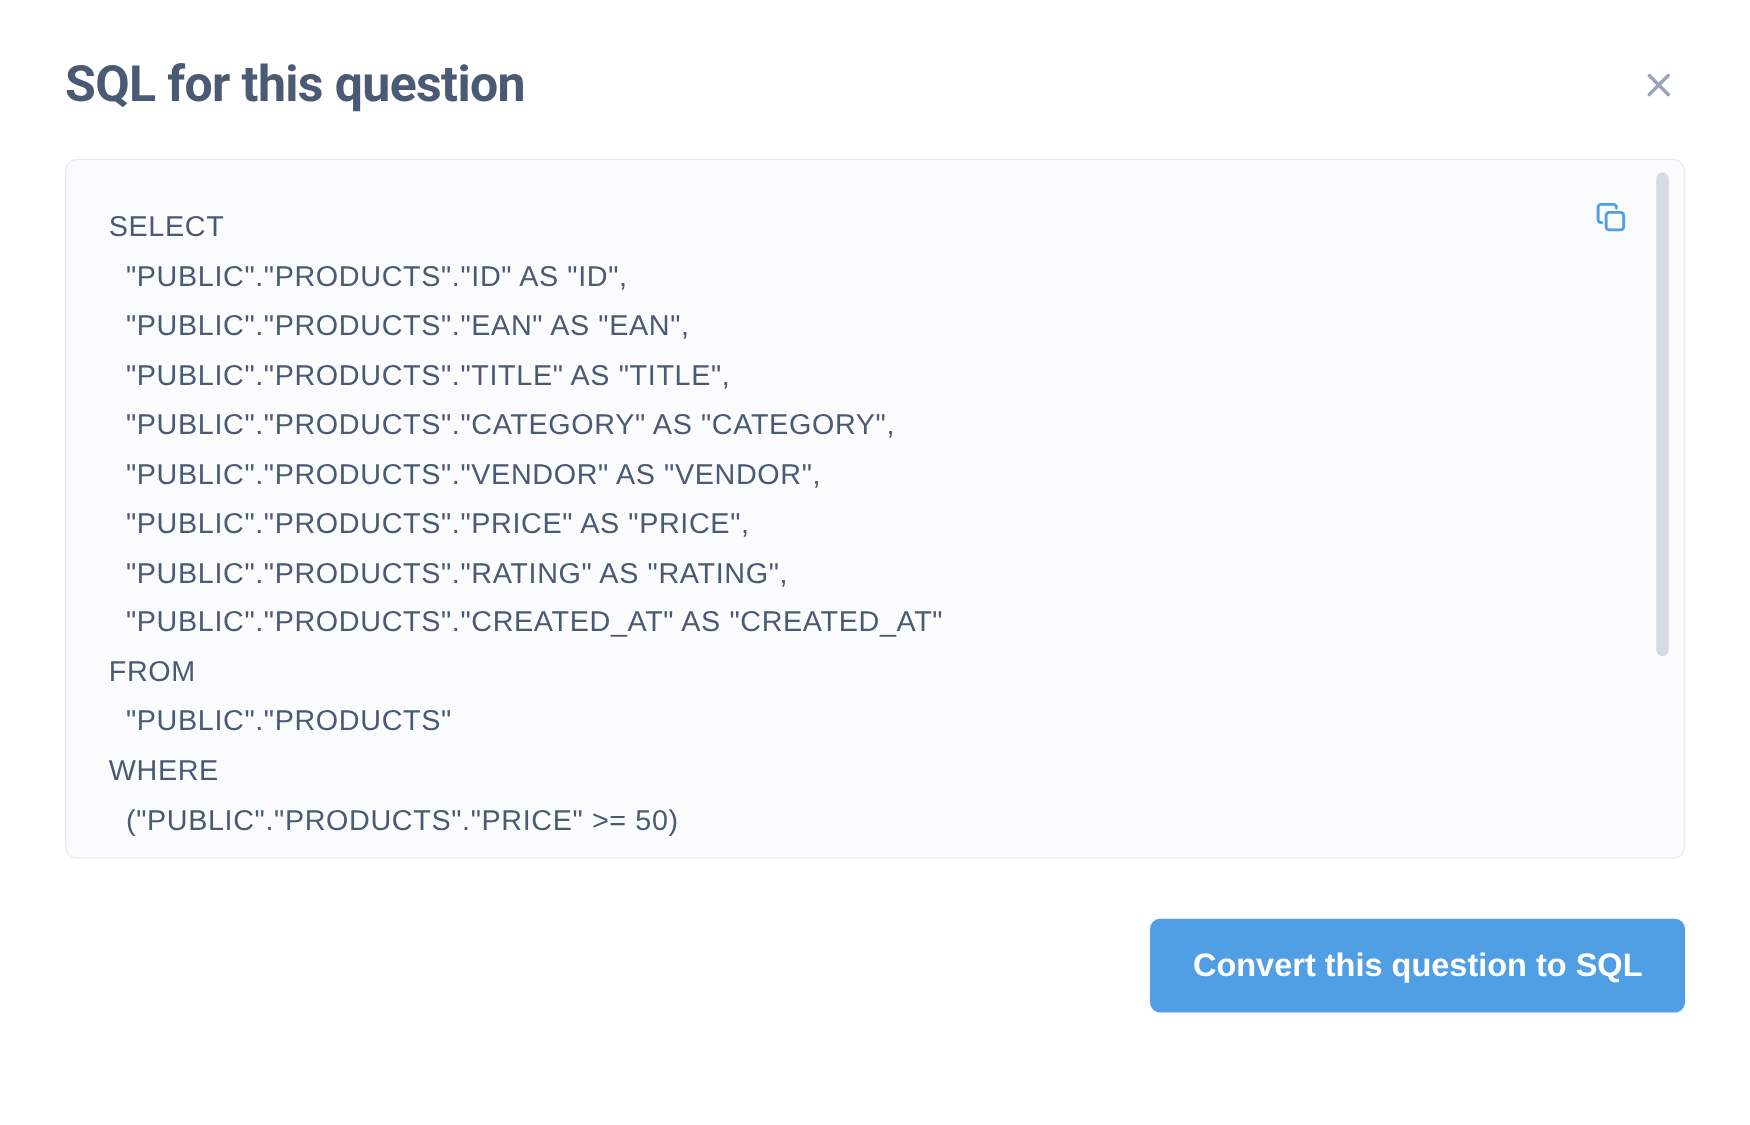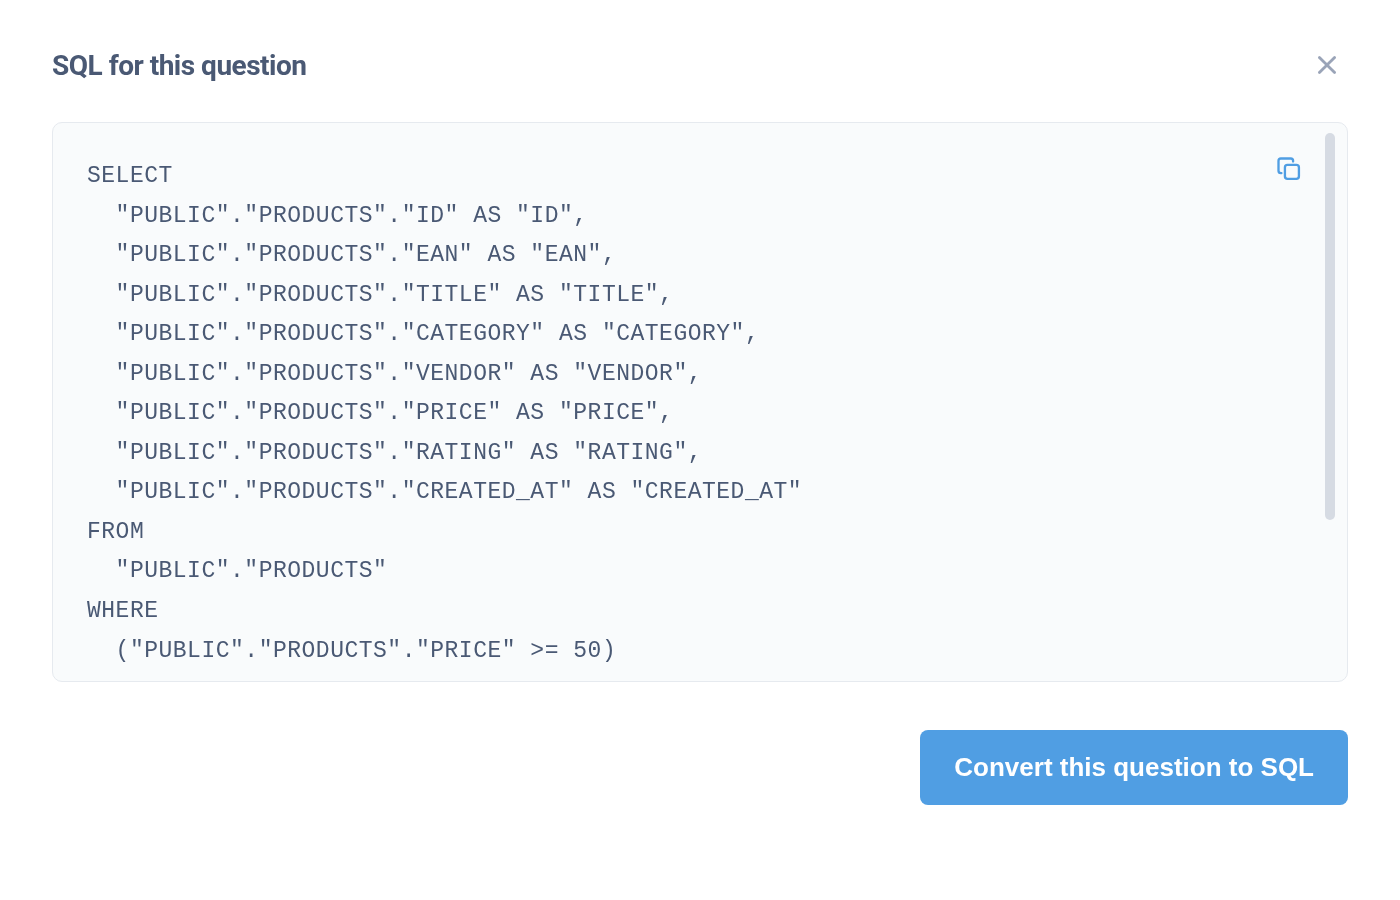--- a/index.html
+++ b/index.html
@@ -9,21 +9,21 @@
     width: 100%;
     position: relative;
   }
   .header {
     display: flex;
     justify-content: space-between;
     align-items: center;
     margin-bottom: 36px;
   }
   .title {
-    font-size: 28px;
+    font-size: 40px;
     font-weight: 700;
     color: #4a5974;
     letter-spacing: -0.5px;
   }
   .close-btn {
     background: none;
     border: none;
     cursor: pointer;
     padding: 8px;
     color: #9aa4b8;
@@ -35,21 +35,21 @@
   .code-panel {
     position: relative;
     background: #f9fbfc;
     border: 1px solid #e6eaef;
     border-radius: 10px;
     padding: 34px 40px 34px 34px;
     height: 560px;
     overflow: hidden;
   }
   .code-content {
-    font-family: Liberation Mono, monospace;
+    font-family: Liberation Sans, sans-serif;
     font-size: 23px;
     line-height: 1.72;
     color: #4a5974;
     white-space: pre;
     letter-spacing: 0.5px;
   }
   .copy-btn {
     position: absolute;
     top: 26px;
     right: 38px;

